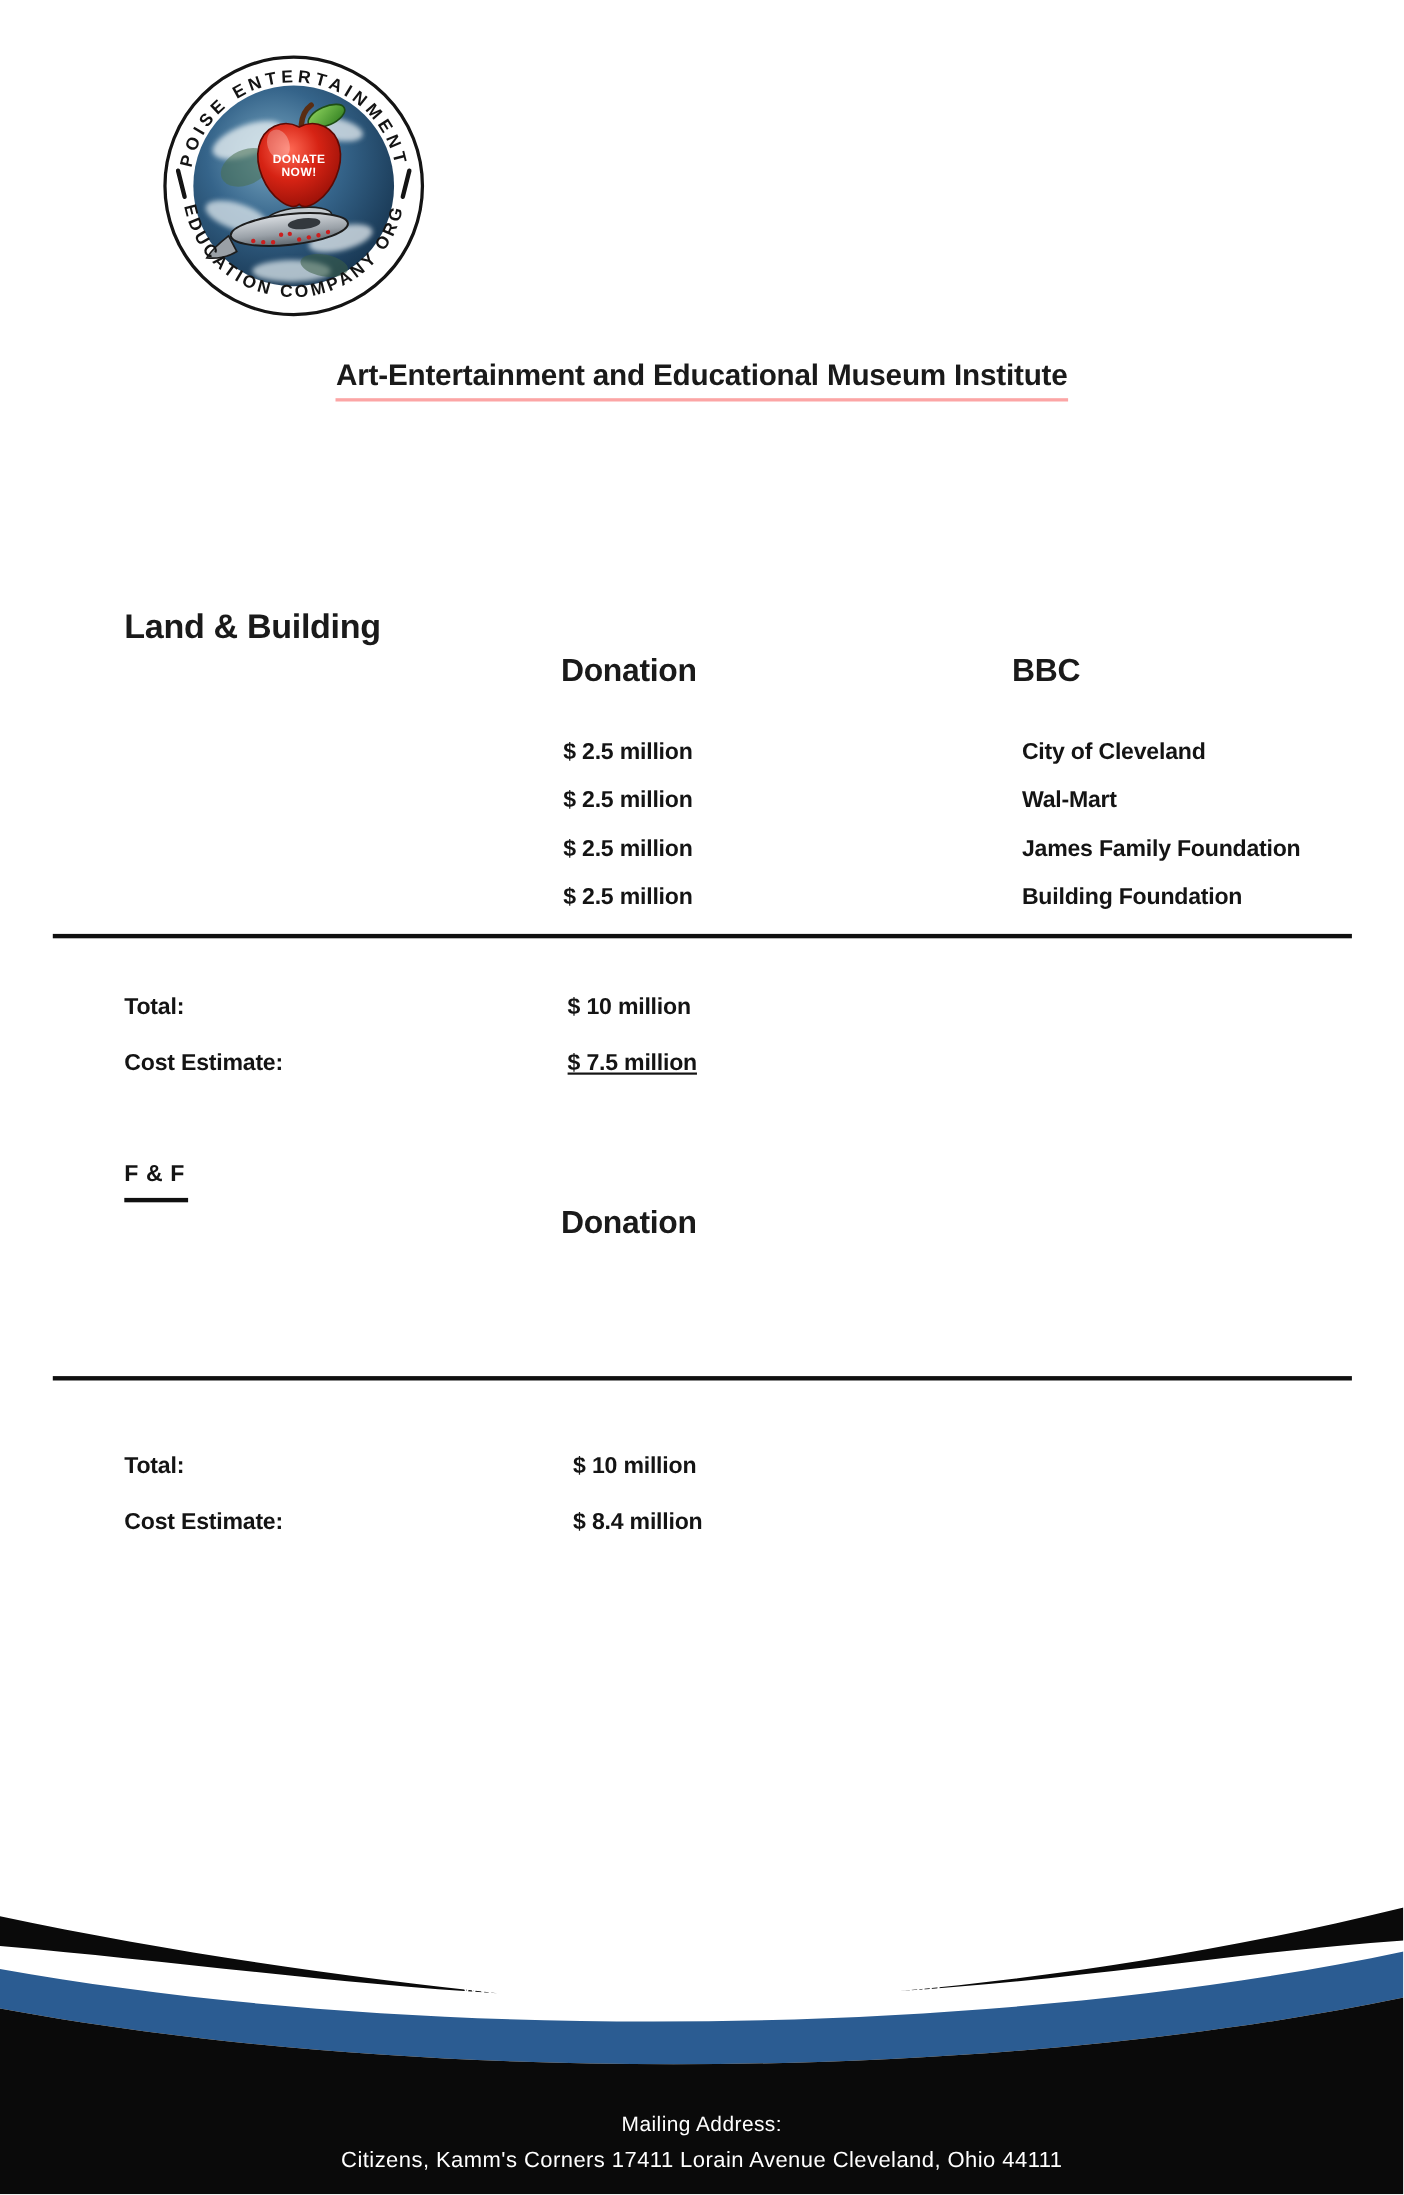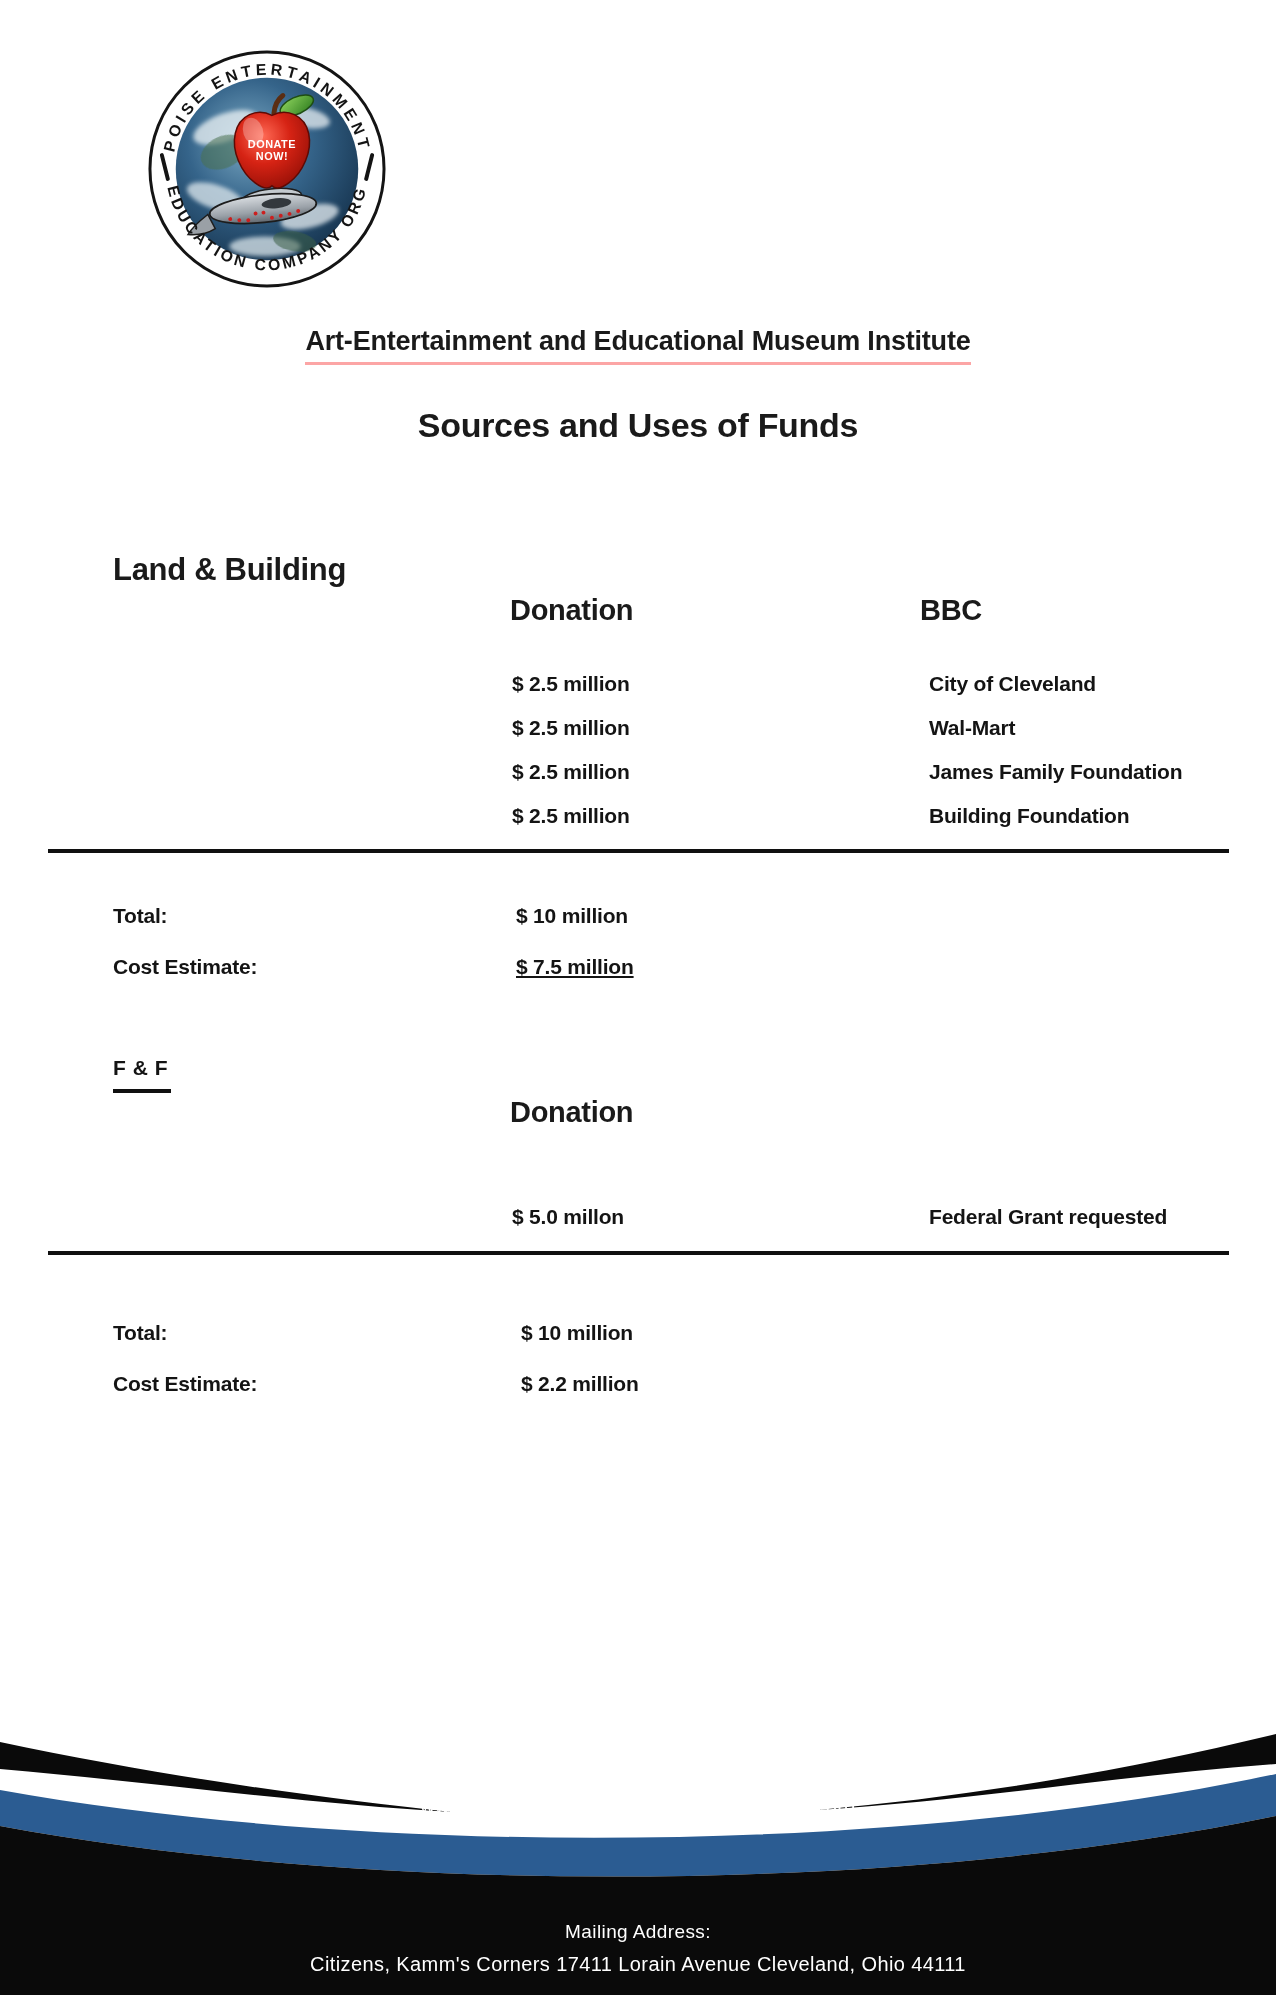--- a/index.html
+++ b/index.html
@@ -117,21 +117,20 @@
         <textPath href="#arcBottom" startOffset="50%" text-anchor="middle">EDUCATION COMPANY ORG</textPath>
       </text>
       <line x1="16" y1="108" x2="22" y2="132" stroke="#141414" stroke-width="4" stroke-linecap="round"></line>
       <line x1="228" y1="108" x2="222" y2="132" stroke="#141414" stroke-width="4" stroke-linecap="round"></line>
     </svg>
   </div>
 
   <div class="abs center-line" style="top:326px;">
     <span class="title-span">Art-Entertainment and Educational Museum Institute</span>
   </div>
-  <div class="abs center-line subtitle" style="top:406px;">Sources and Uses of Funds</div>
 
   <div class="abs section-heading" style="left:113px;top:552px;">Land &amp; Building</div>
   <div class="abs col-heading" style="left:510px;top:594px;">Donation</div>
   <div class="abs col-heading" style="left:920px;top:594px;">BBC</div>
 
   <div class="abs row-line" style="top:672px;">
     <span class="amount">$ 2.5 million</span>
     <span class="source">City of Cleveland</span>
   </div>
   <div class="abs row-line" style="top:716px;">
@@ -151,31 +150,27 @@
 
   <div class="abs total-label" style="left:113px;top:904px;">Total:</div>
   <div class="abs total-value" style="left:516px;top:904px;">$ 10 million</div>
   <div class="abs total-label" style="left:113px;top:955px;">Cost Estimate:</div>
   <div class="abs total-value" style="left:516px;top:955px;text-decoration:underline;">$ 7.5 million</div>
 
   <div class="abs ff-heading" style="left:113px;top:1056px;letter-spacing:0.5px;">F &amp; F</div>
   <div class="abs ff-underline" style="top:1089px;"></div>
   <div class="abs col-heading" style="left:510px;top:1096px;">Donation</div>
 
-  <div class="abs row-line" style="top:1205px;">
-    <span class="amount">$ 5.0 millon</span>
-    <span class="source">Federal Grant requested</span>
-  </div>
 
   <div class="abs rule" style="top:1251px;"></div>
 
   <div class="abs total-label" style="left:113px;top:1321px;">Total:</div>
   <div class="abs total-value" style="left:521px;top:1321px;">$ 10 million</div>
   <div class="abs total-label" style="left:113px;top:1372px;">Cost Estimate:</div>
-  <div class="abs total-value" style="left:521px;top:1372px;">$ 2.2 million</div>
+  <div class="abs total-value" style="left:521px;top:1372px;">$ 8.4 million</div>
 
   <div class="abs" style="left:0;top:1698px;width:1276px;height:297px;">
     <svg width="1276" height="297" viewBox="0 0 1276 297" preserveAspectRatio="none">
       <path d="M0,44 C160,78 320,100 452,114 C310,106 150,84 0,71 Z" fill="#0a0a0a"></path>
       <path d="M1276,36 C1120,74 970,98 818,112 C980,102 1130,76 1276,66 Z" fill="#0a0a0a"></path>
       <path d="M0,92 C380,160 900,156 1276,76 L1276,118 C900,196 380,198 0,128 Z" fill="#2b5c92"></path>
       <path d="M0,128 C380,198 900,196 1276,118 L1276,297 L0,297 Z" fill="#0a0a0a"></path>
     </svg>
   </div>
 

